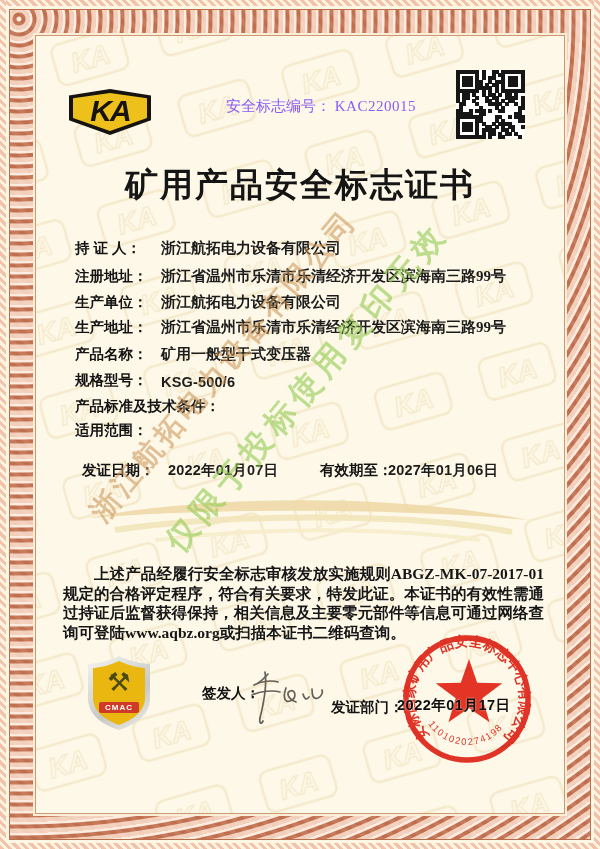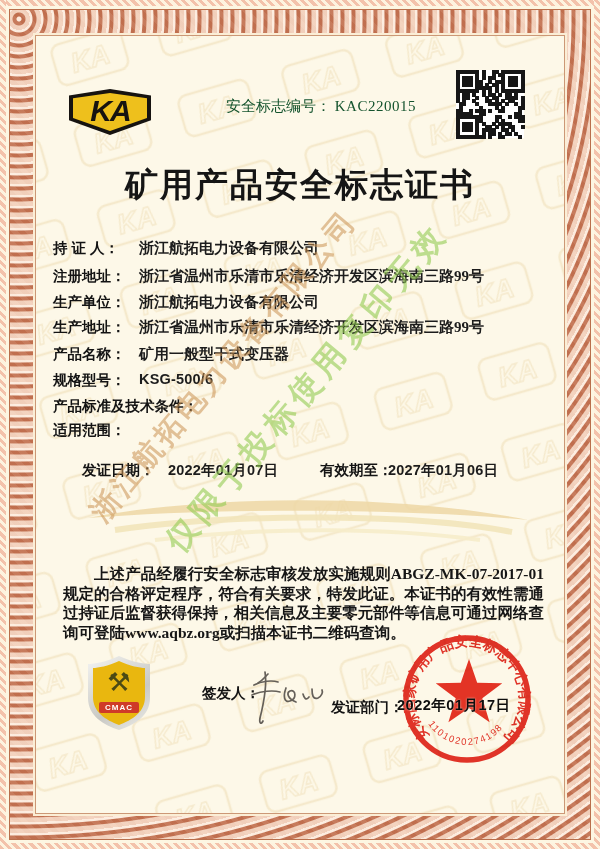--- a/index.html
+++ b/index.html
@@ -24,29 +24,29 @@
   
   .ka-badge{position:absolute;left:69px;top:89px;width:82px;height:46px;background:#161310;
         clip-path:polygon(0 14%,50% 0,100% 14%,100% 68%,50% 100%,0 68%);
         display:flex;align-items:center;justify-content:center;}
   .ka-badge .inner{width:74px;height:38px;background:#eec01c;
         clip-path:polygon(0 14%,50% 0,100% 14%,100% 66%,50% 100%,0 66%);
         display:flex;align-items:center;justify-content:center;}
   .ka-badge .txt{font-family:"Liberation Sans",sans-serif;font-weight:bold;font-style:italic;
         font-size:30px;color:#161310;letter-spacing:-2px;transform:translateY(-1px);}
   .mark-row{position:absolute;left:226px;top:97px;font-family:"Liberation Serif",serif;
-        font-size:15px;color:#14532d;white-space:nowrap;}
+        font-size:15px;color:#8b5cf6;white-space:nowrap;}
   .mark-row .num{font-family:"Liberation Serif",serif;letter-spacing:.5px;}
   .qr{position:absolute;left:456px;top:70px;width:68px;height:68px;background:#fff;}
   .qr div{position:absolute;background:#161616;}
   .title{position:absolute;left:0;top:163px;width:100%;text-align:center;
         font-family:"Liberation Serif",serif;font-weight:900;font-size:33px;color:#151515;
         letter-spacing:2px;}
   
-  .frow{position:absolute;left:53px;width:486px;display:flex;align-items:flex-start;white-space:nowrap;}
+  .frow{position:absolute;left:75px;width:486px;display:flex;align-items:flex-end;white-space:nowrap;}
   .flab{flex:none;width:86px;font-weight:bold;font-size:14.5px;color:#131313;
         font-family:"Liberation Sans",sans-serif;}
   .flab.wide{width:164px;}
   .fval{font-family:"Liberation Serif",serif;font-weight:bold;font-size:15px;color:#1c1c1c;}
   .fval.num{font-family:"Liberation Sans",sans-serif;font-size:14.5px;letter-spacing:.2px;}
   .dates{position:absolute;left:64px;top:449px;width:486px;white-space:nowrap;}
   .dates span{position:absolute;top:12px;margin-left:18px;}
   .statement{position:absolute;left:63px;top:564px;width:481px;
         font-family:"Liberation Serif",serif;font-weight:bold;font-size:15.5px;color:#161616;
         line-height:19.5px;text-indent:2em;text-align:justify;}

